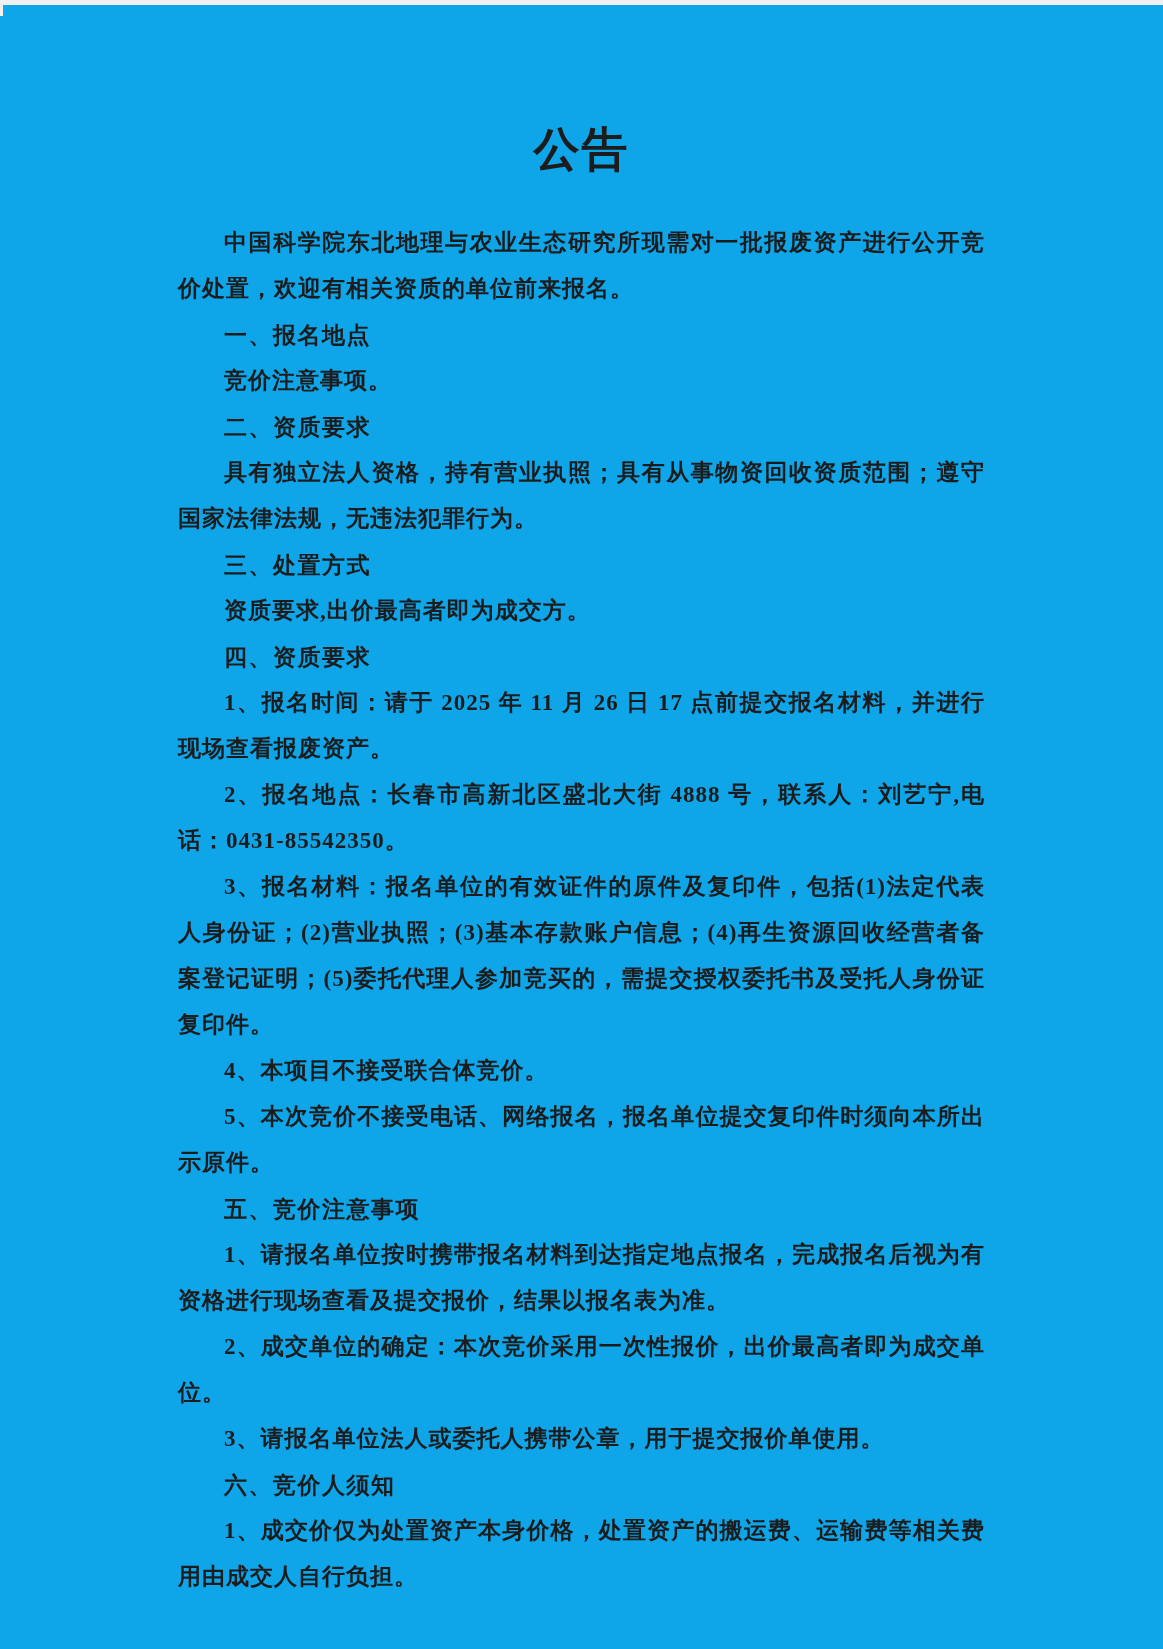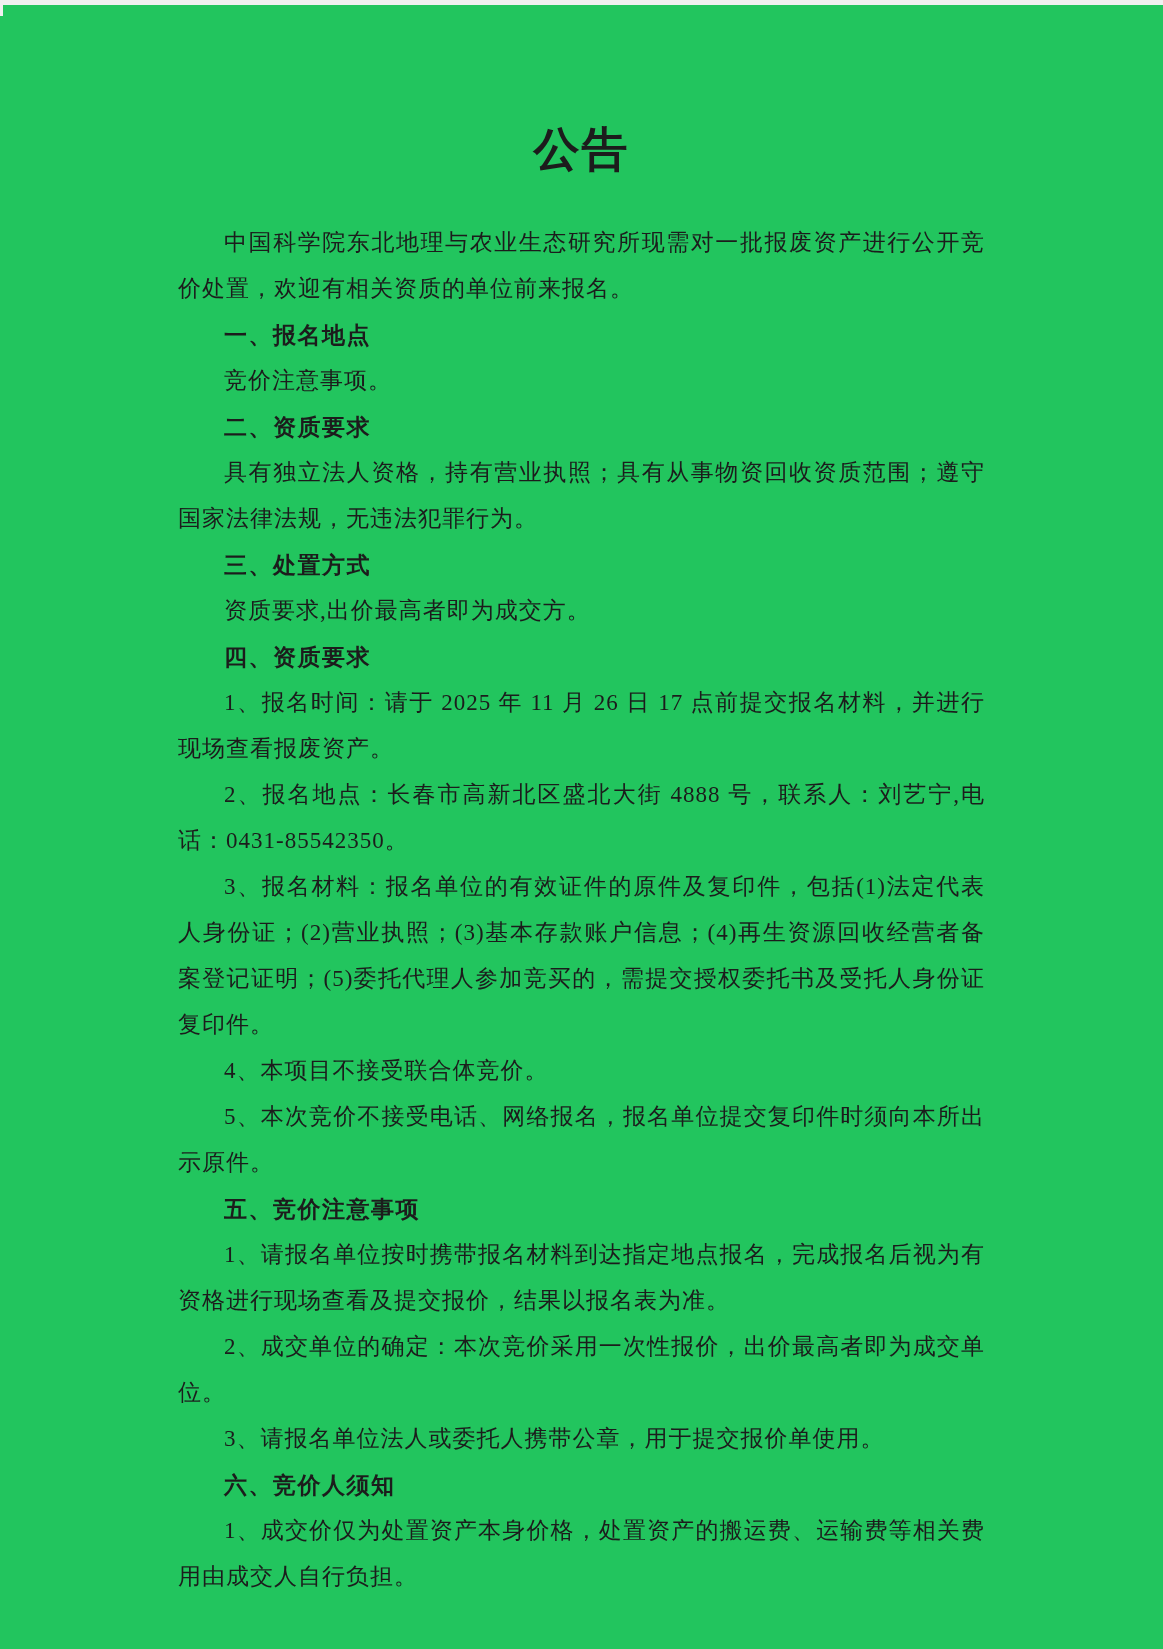--- a/index.html
+++ b/index.html
@@ -5,21 +5,21 @@
   html, body {
     margin: 0;
     padding: 0;
     background: #ffffff;
   }
   .page {
     position: relative;
     width: 1163px;
     height: 1649px;
     margin: 0 auto;
-    background: #22c55e;
+    background: #0ea5e9;
     overflow: hidden;
     font-family: "Liberation Serif", "DejaVu Serif", serif;
     color: #1c1c1c;
   }
   .edge-top {
     position: absolute;
     top: 0; left: 0;
     width: 100%; height: 5px;
     background: #f0f0f0;
   }
@@ -40,20 +40,21 @@
     letter-spacing: 2px;
     margin: 0 0 38px 0;
   }
   .para, .heading {
     margin: 0;
     font-size: 23px;
     line-height: 46px;
     letter-spacing: 1px;
     text-indent: 2em;
     text-align: justify;
+    font-weight: bold;
   }
   .heading {
     font-family: "Liberation Sans", "DejaVu Sans", sans-serif;
     font-weight: bold;
     letter-spacing: 1.5px;
   }
 </style>
 </head>
 <body>
 

